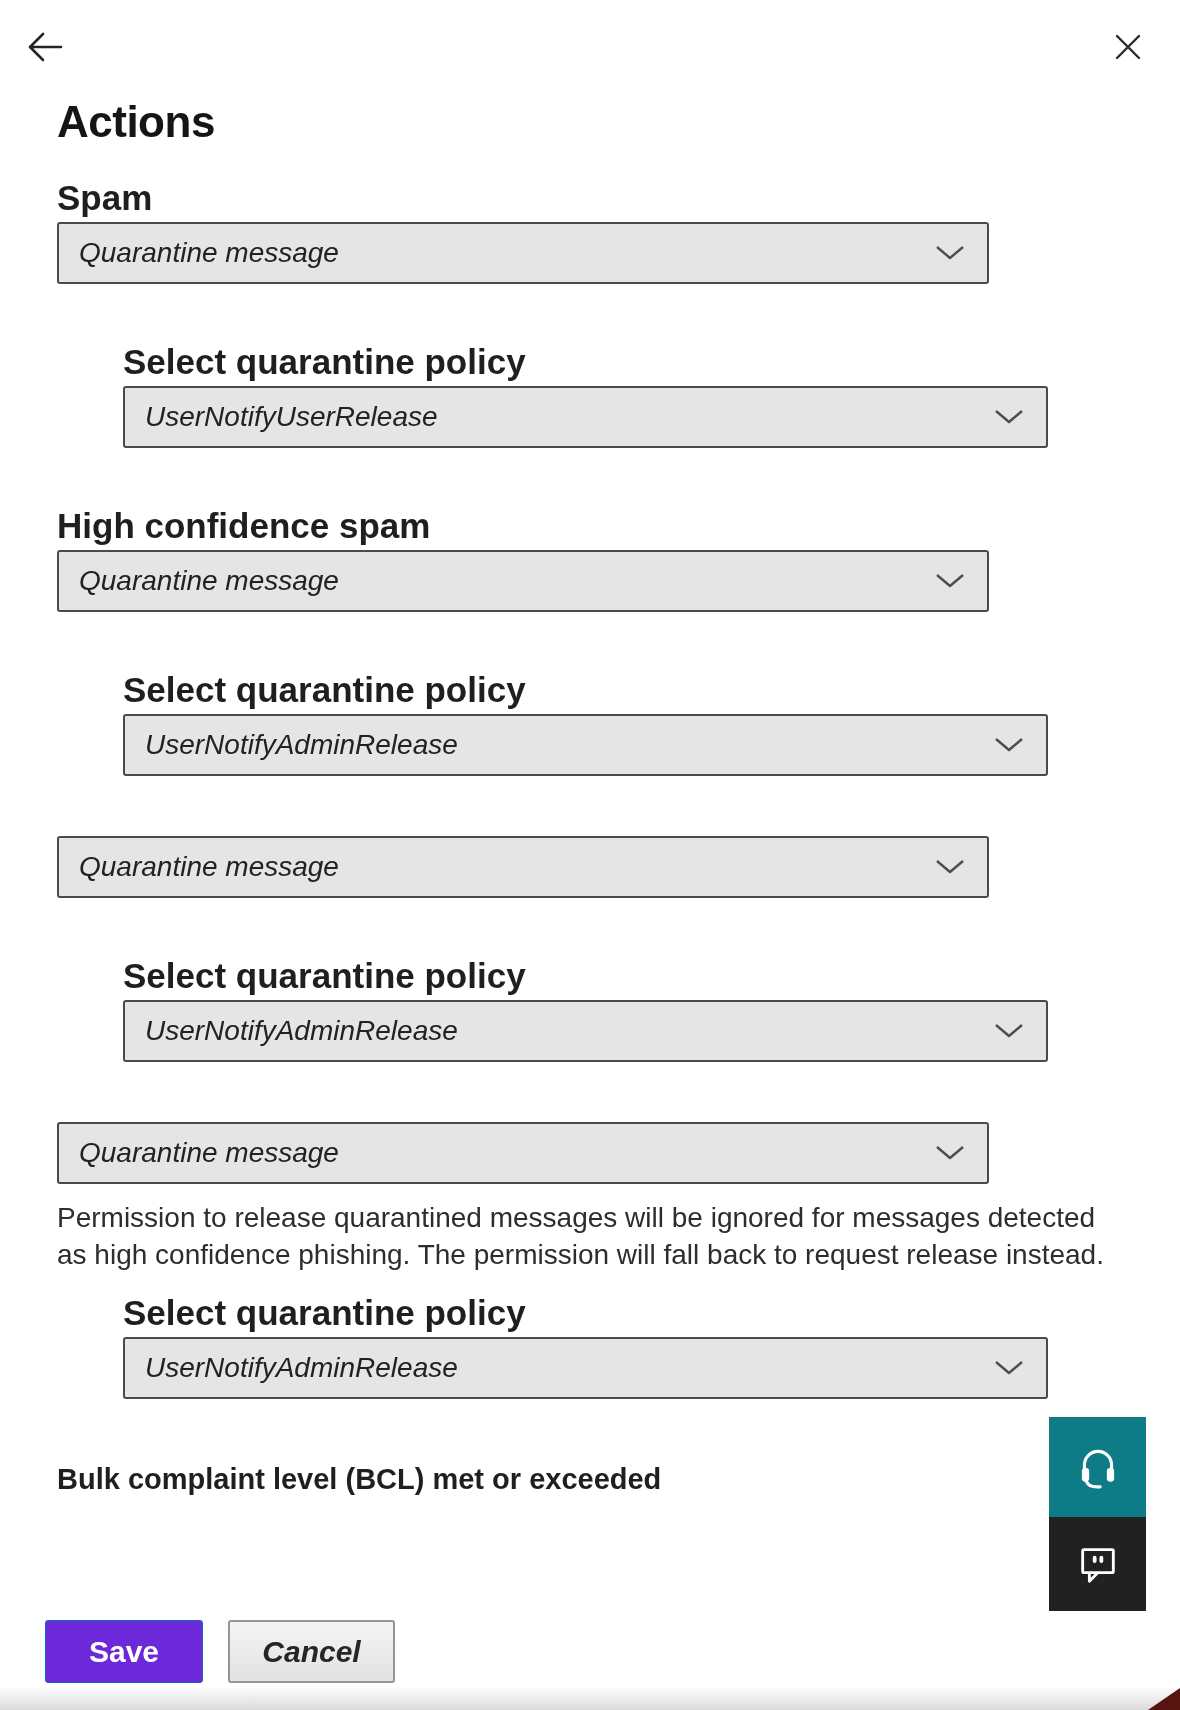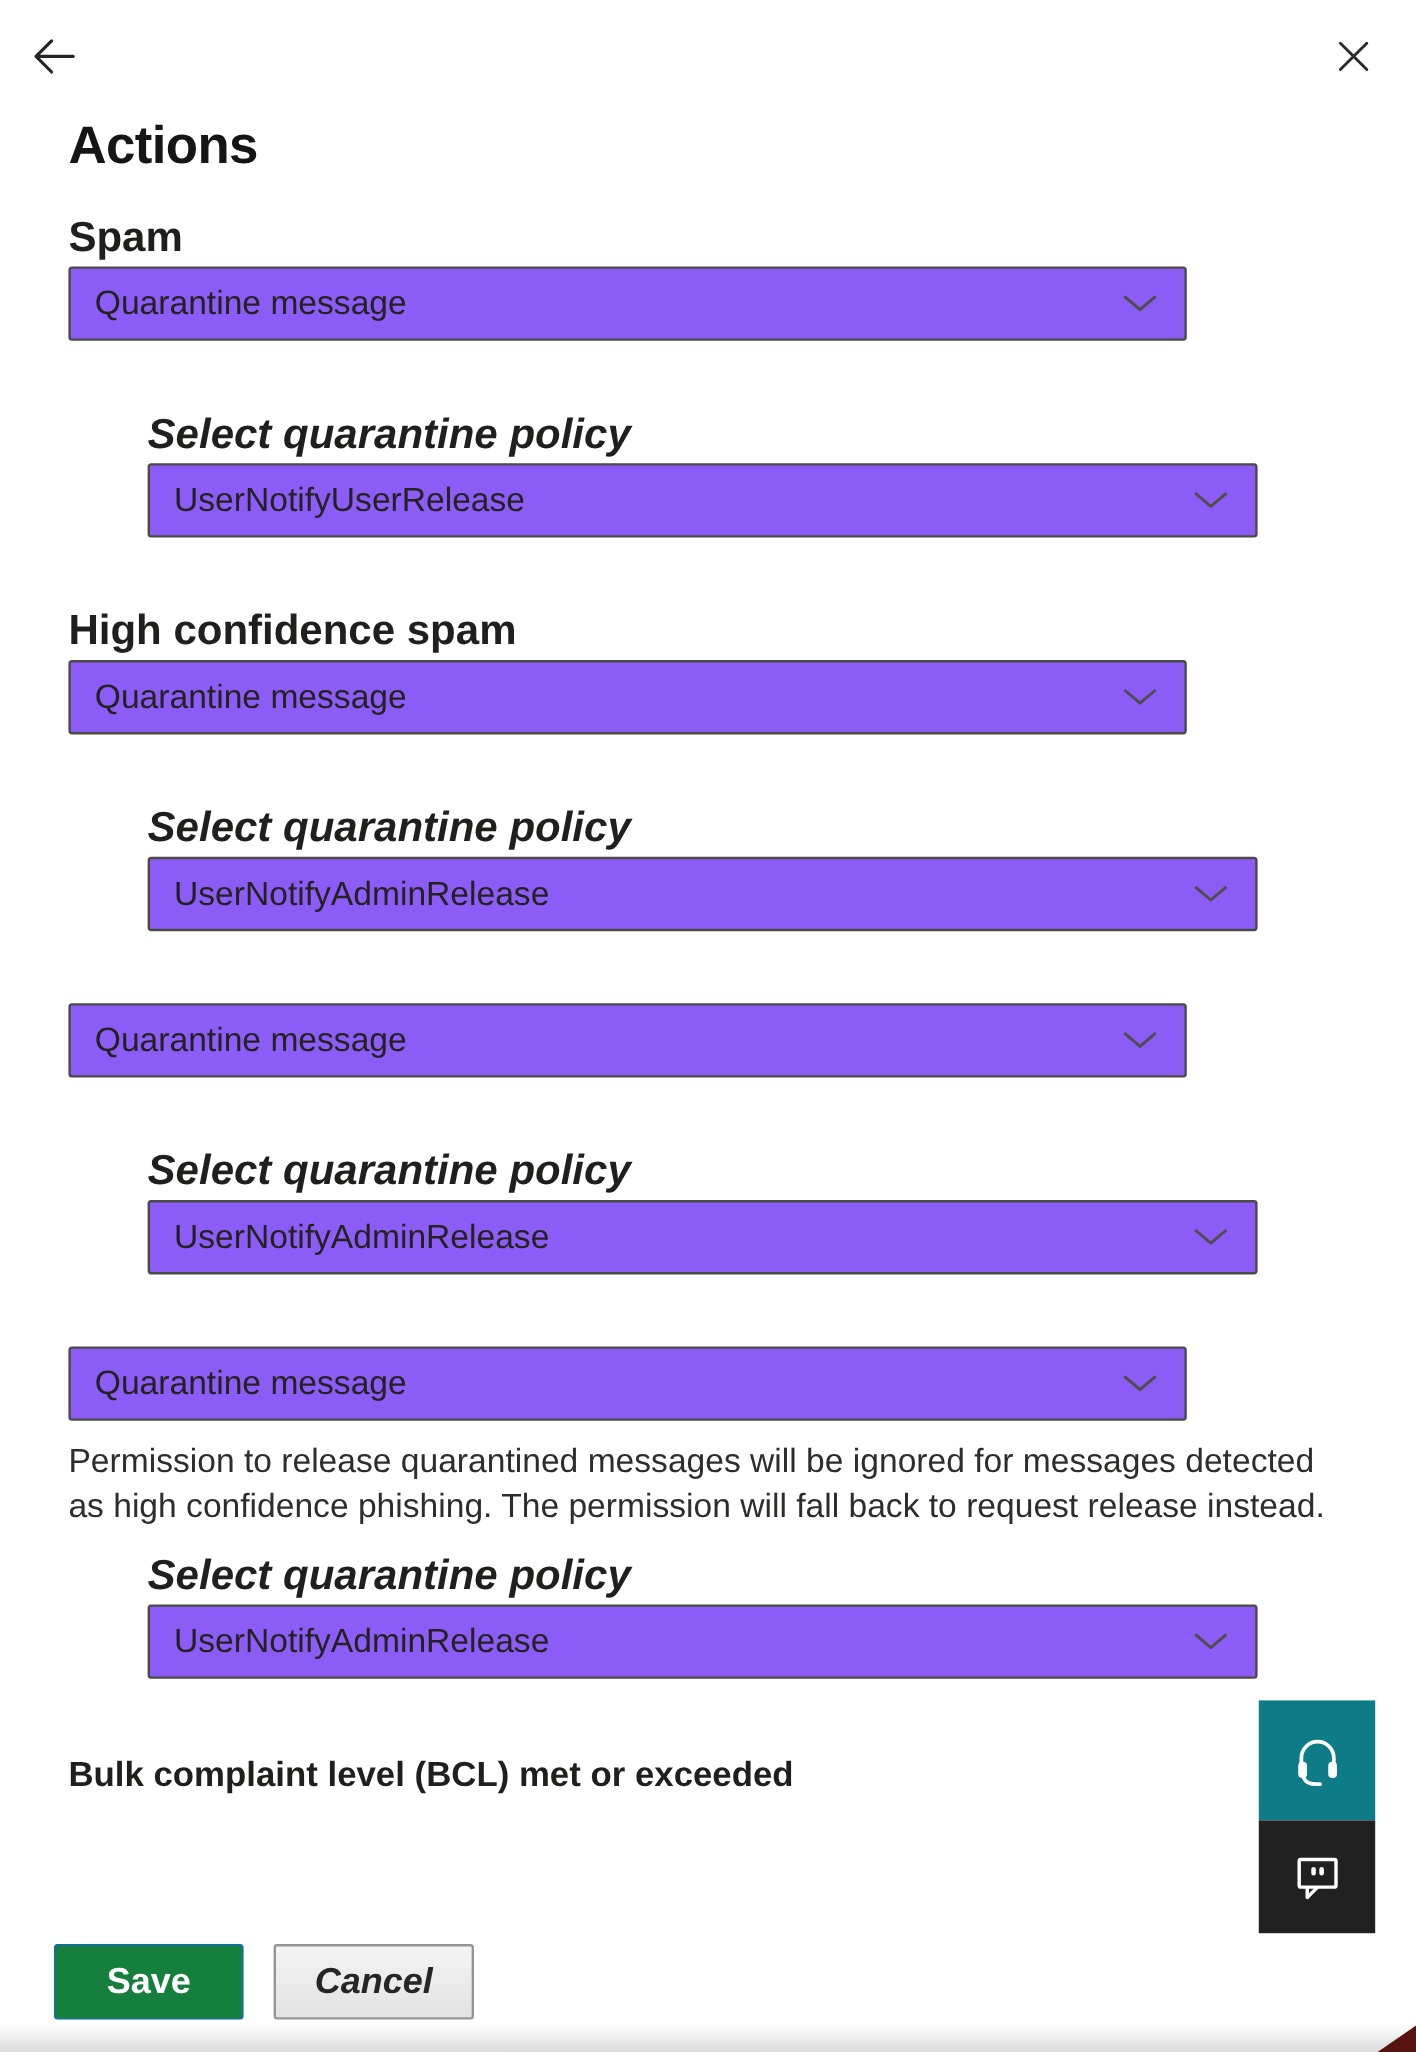--- a/index.html
+++ b/index.html
@@ -20,30 +20,30 @@
   .content { padding:0 55px 0 57px; }
   h1.page-title {
     margin-top:102px; font-size:44px; line-height:40px;
     font-weight:700; color:#151515; letter-spacing:-0.5px;
   }
   .field-label {
     margin-top:38px; font-size:35px; line-height:36px; font-weight:600; color:#201f1e;
   }
   .combo {
     position:relative; margin-top:6px; height:62px; width:932px;
-    border:2px solid #4c4a48; border-radius:3px; background:#8b5cf6;
-    display:flex; align-items:center; padding:0 60px 0 20px; cursor:pointer;
+    border:2px solid #4c4a48; border-radius:3px; background:#e5e5e5;
+    display:flex; align-items:center; padding:0 60px 0 20px; cursor:pointer;font-style:italic;
   }
   .combo .combo-value {
     font-size:28px; color:#232221; white-space:nowrap; overflow:hidden;
   }
   .combo .chev { position:absolute; right:22px; top:50%; transform:translateY(-50%); line-height:0; }
 
   .indent { margin-left:66px; }
-  .indent .field-label { margin-top:60px;font-style:italic; }
+  .indent .field-label { margin-top:60px; }
   .indent .combo { width:925px; }
 
   .section-gap { margin-top:60px; }
 
   .note {
     margin-top:15px; max-width:1070px;
     font-size:28px; line-height:37px; color:#2e2d2c;
   }
   .note + .indent .field-label { margin-top:22px; }
 
@@ -61,21 +61,21 @@
   .footer::after {
     content:""; position:absolute; left:0; right:0; bottom:0; height:24px;
     background:linear-gradient(180deg, rgba(120,120,120,0) 0%, rgba(90,90,90,0.22) 100%);
     pointer-events:none;
   }
   .btn {
     height:63px; border-radius:3px; font-family:"Liberation Sans", sans-serif;
     font-size:30px; cursor:pointer;
   }
   .btn-save {
-    width:158px; background:#15803d; border:1px solid #0d6bc8; color:#ffffff; font-weight:600;
+    width:158px; background:#6d28d9; border:1px solid #0d6bc8; color:#ffffff; font-weight:600;
   }
   .btn-cancel {
     width:167px; margin-left:25px;
     background:linear-gradient(180deg,#f4f4f4 0%,#e2e2e2 100%);
     border:2px solid #979593; color:#262626; font-weight:600;font-style:italic;
   }
 
   
   .float-btn {
     position:absolute; left:1049px; width:97px; border:none; cursor:pointer;

